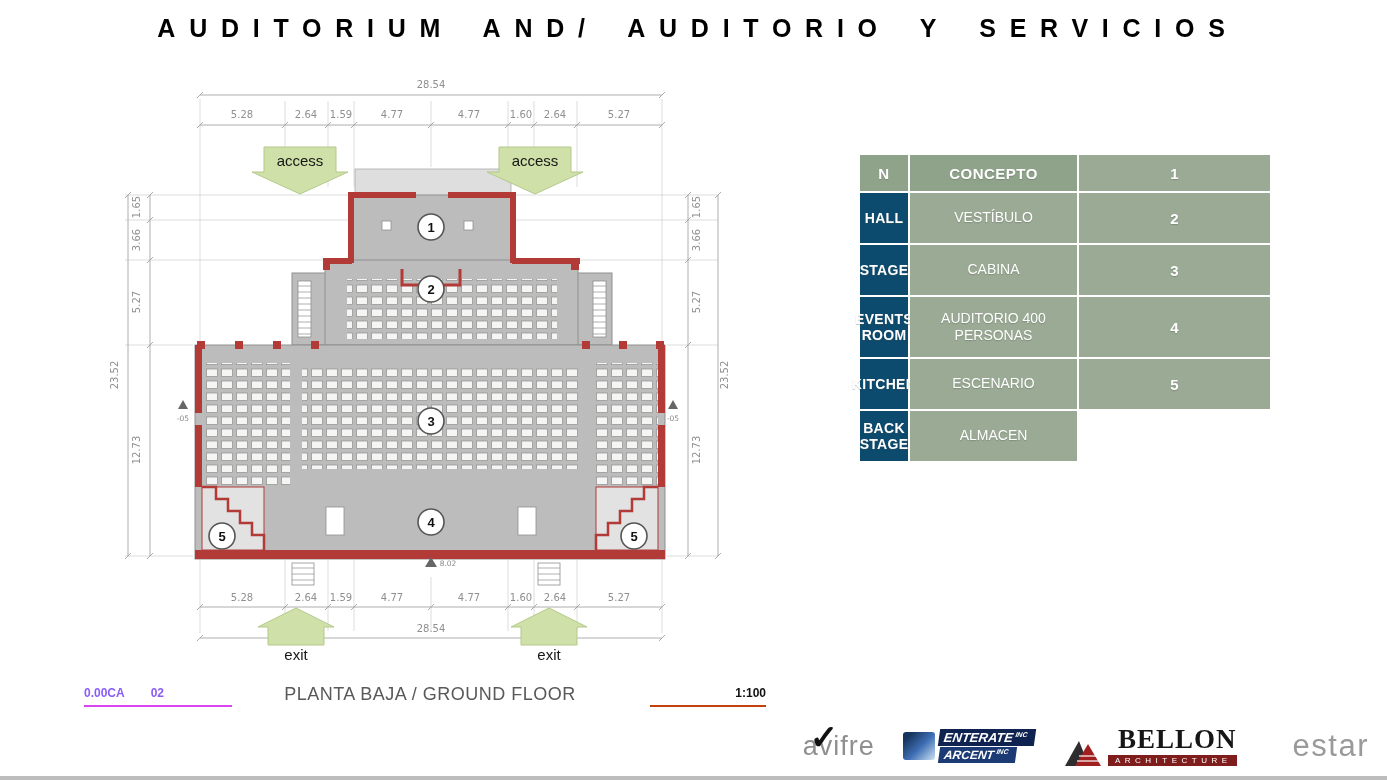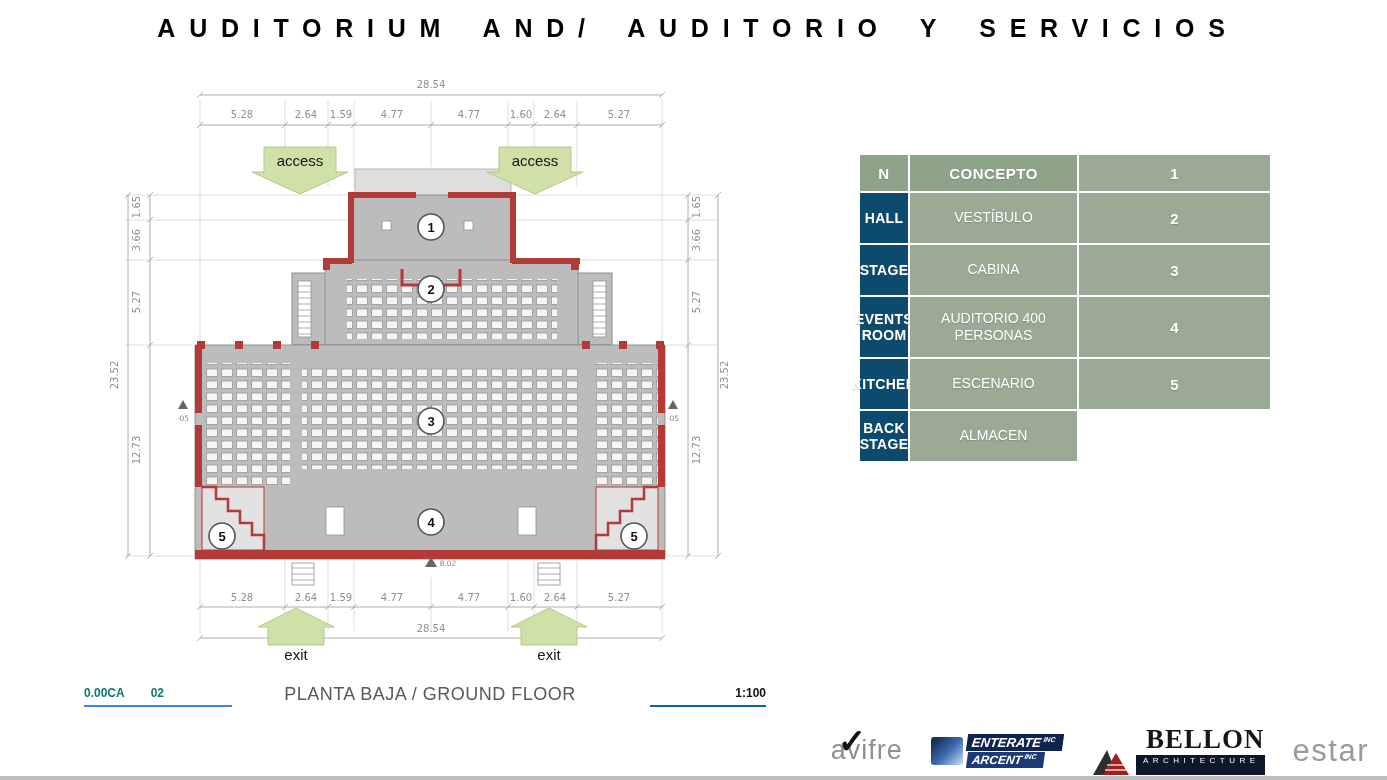--- a/index.html
+++ b/index.html
@@ -18,47 +18,47 @@
   
   .legend{position:absolute;left:860px;top:155px;display:grid;
           grid-template-columns:48px 167px 191px;grid-template-rows:36px 50px 50px 60px 50px 50px;gap:2px;}
   .cell{display:flex;align-items:center;justify-content:center;color:#fff;text-align:center;
         text-shadow:0 1px 1px rgba(80,90,75,.35);}
   .cell.head{background:#8fa38a;font-weight:bold;font-size:15px;letter-spacing:.5px;}
   .cell.num{background:#9aaa95;font-weight:bold;font-size:15px;}
   .cell.concept{background:#0c4a6e;font-weight:bold;font-size:14px;letter-spacing:.3px;}
   .cell.concepto{background:#9aaa95;font-weight:normal;font-size:14px;line-height:1.25;padding:13px 14px;}
   
-  .ref{position:absolute;left:84px;top:686px;width:148px;border-bottom:2px solid #3b82f6;
-       padding-bottom:5px;font-size:12px;font-weight:bold;display:flex;gap:26px;color:#0f766e;}
+  .ref{position:absolute;left:84px;top:686px;width:148px;border-bottom:2px solid #d946ef;
+       padding-bottom:5px;font-size:12px;font-weight:bold;display:flex;gap:26px;color:#8b5cf6;}
   .caption{position:absolute;left:250px;top:684px;width:360px;text-align:center;
            font-size:18px;color:#595959;letter-spacing:.5px;}
-  .scale{position:absolute;left:650px;top:686px;width:116px;border-bottom:2px solid #0369a1;
+  .scale{position:absolute;left:650px;top:686px;width:116px;border-bottom:2px solid #c2410c;
          padding-bottom:5px;font-size:12px;font-weight:bold;text-align:right;color:#111;}
   
   .logos{position:absolute;right:18px;top:726px;display:flex;align-items:center;gap:28px;}
   .logo-avifre{position:relative;font-size:27px;color:#8f8f8f;letter-spacing:1px;padding-left:2px;}
   .check-icon{position:absolute;left:9px;top:-14px;font-size:34px;color:#111;font-weight:bold;}
   .check-icon::before{content:"\2713";}
   .logo-enterate{display:flex;align-items:center;gap:4px;}
   .ent-icon{width:32px;height:28px;border-radius:3px;display:inline-block;
             background:linear-gradient(135deg,#16345c 15%,#3f6fb5 55%,#bfd6ec 95%);}
   .ent-text{display:flex;flex-direction:column;gap:1px;}
   .ent-top,.ent-bottom{display:inline-block;color:#fff;font-style:italic;font-weight:bold;
             transform:skew(-8deg);padding:1px 8px 1px 5px;white-space:nowrap;}
   .ent-top{background:#0f2350;font-size:13px;}
   .ent-bottom{background:#1c3a74;font-size:12px;width:max-content;}
   .inc{font-size:7px;vertical-align:super;margin-left:2px;font-style:italic;}
   .logo-bellon{display:flex;align-items:flex-end;gap:5px;}
   .bellon-text{display:flex;flex-direction:column;align-items:flex-end;}
   .bellon-name{font-family:"Liberation Serif",serif;font-weight:bold;font-size:27px;color:#161616;
                letter-spacing:1px;line-height:1;}
-  .bellon-sub{font-size:8px;letter-spacing:4.5px;color:#fff;background:#0f172a;
-              padding:1px 5px 10px 7px;margin-top:2px;white-space:nowrap;}
-  .logo-estar{font-size:31px;color:#9a9a9a;letter-spacing:1.5px;}
+  .bellon-sub{font-size:8px;letter-spacing:4.5px;color:#fff;background:#7f1d1d;
+              padding:1px 5px 1px 7px;margin-top:2px;white-space:nowrap;}
+  .logo-estar{font-size:31px;color:#9a9a9a;letter-spacing:1.5px;margin-left:28px;}
   .bottom-rule{position:absolute;left:0;right:0;bottom:0;height:4px;background:#bdbdbd;}
 </style>
 </head>
 <body>
 
 <div class="slide">
 
   <div class="title">AUDITORIUM AND/ AUDITORIO Y SERVICIOS</div>
 
   <div class="plan">

